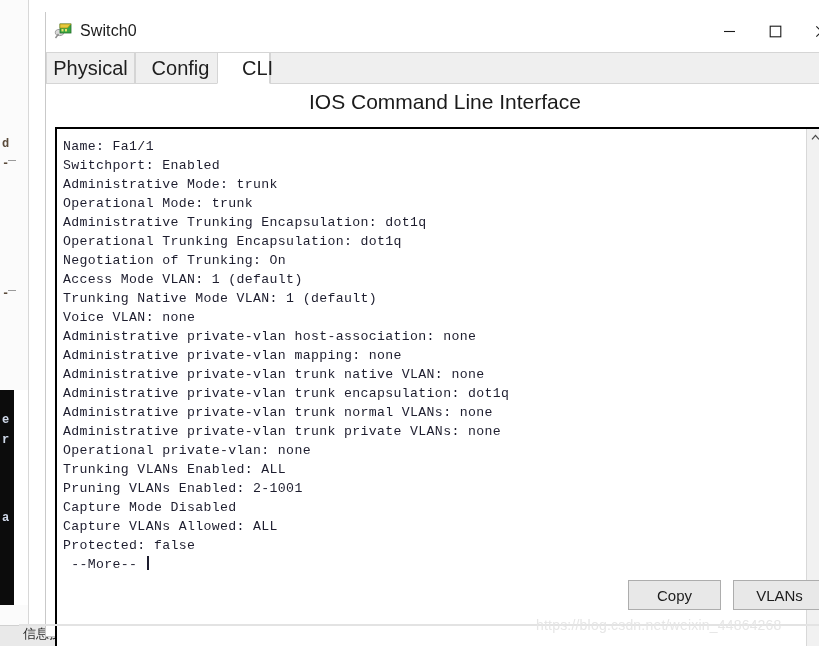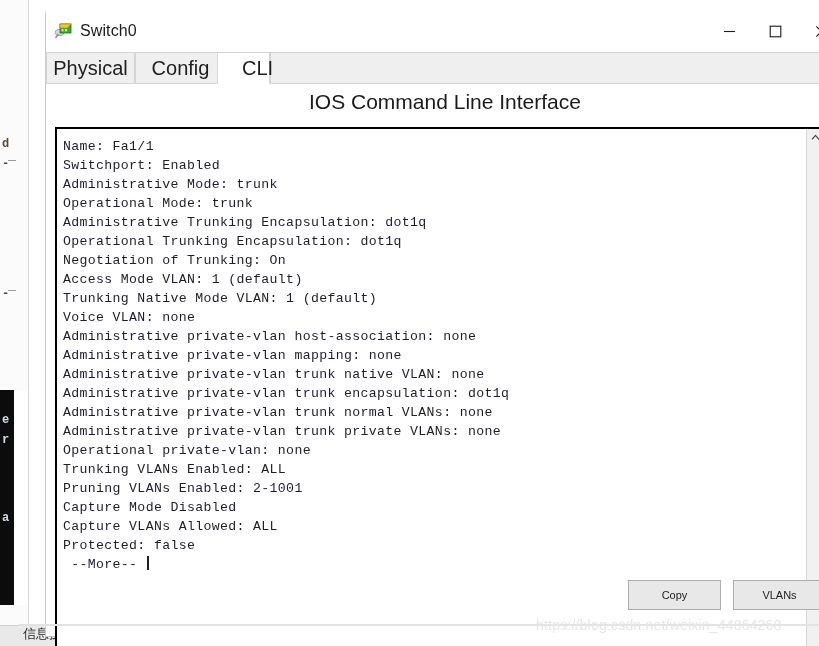--- a/index.html
+++ b/index.html
@@ -280,21 +280,21 @@
     top: 568px;
     display: flex;
     gap: 12px;
   }
   .btn {
     width: 93px;
     height: 30px;
     background: #e8e8e8;
     border: 1px solid #adadad;
     box-sizing: border-box;
-    font-size: 11px;
+    font-size: 15px;
     color: #1d1d1d;
     display: flex;
     align-items: center;
     justify-content: center;
     font-family: "Liberation Sans", sans-serif;
   }
 
   
   .watermark {
     position: absolute;

